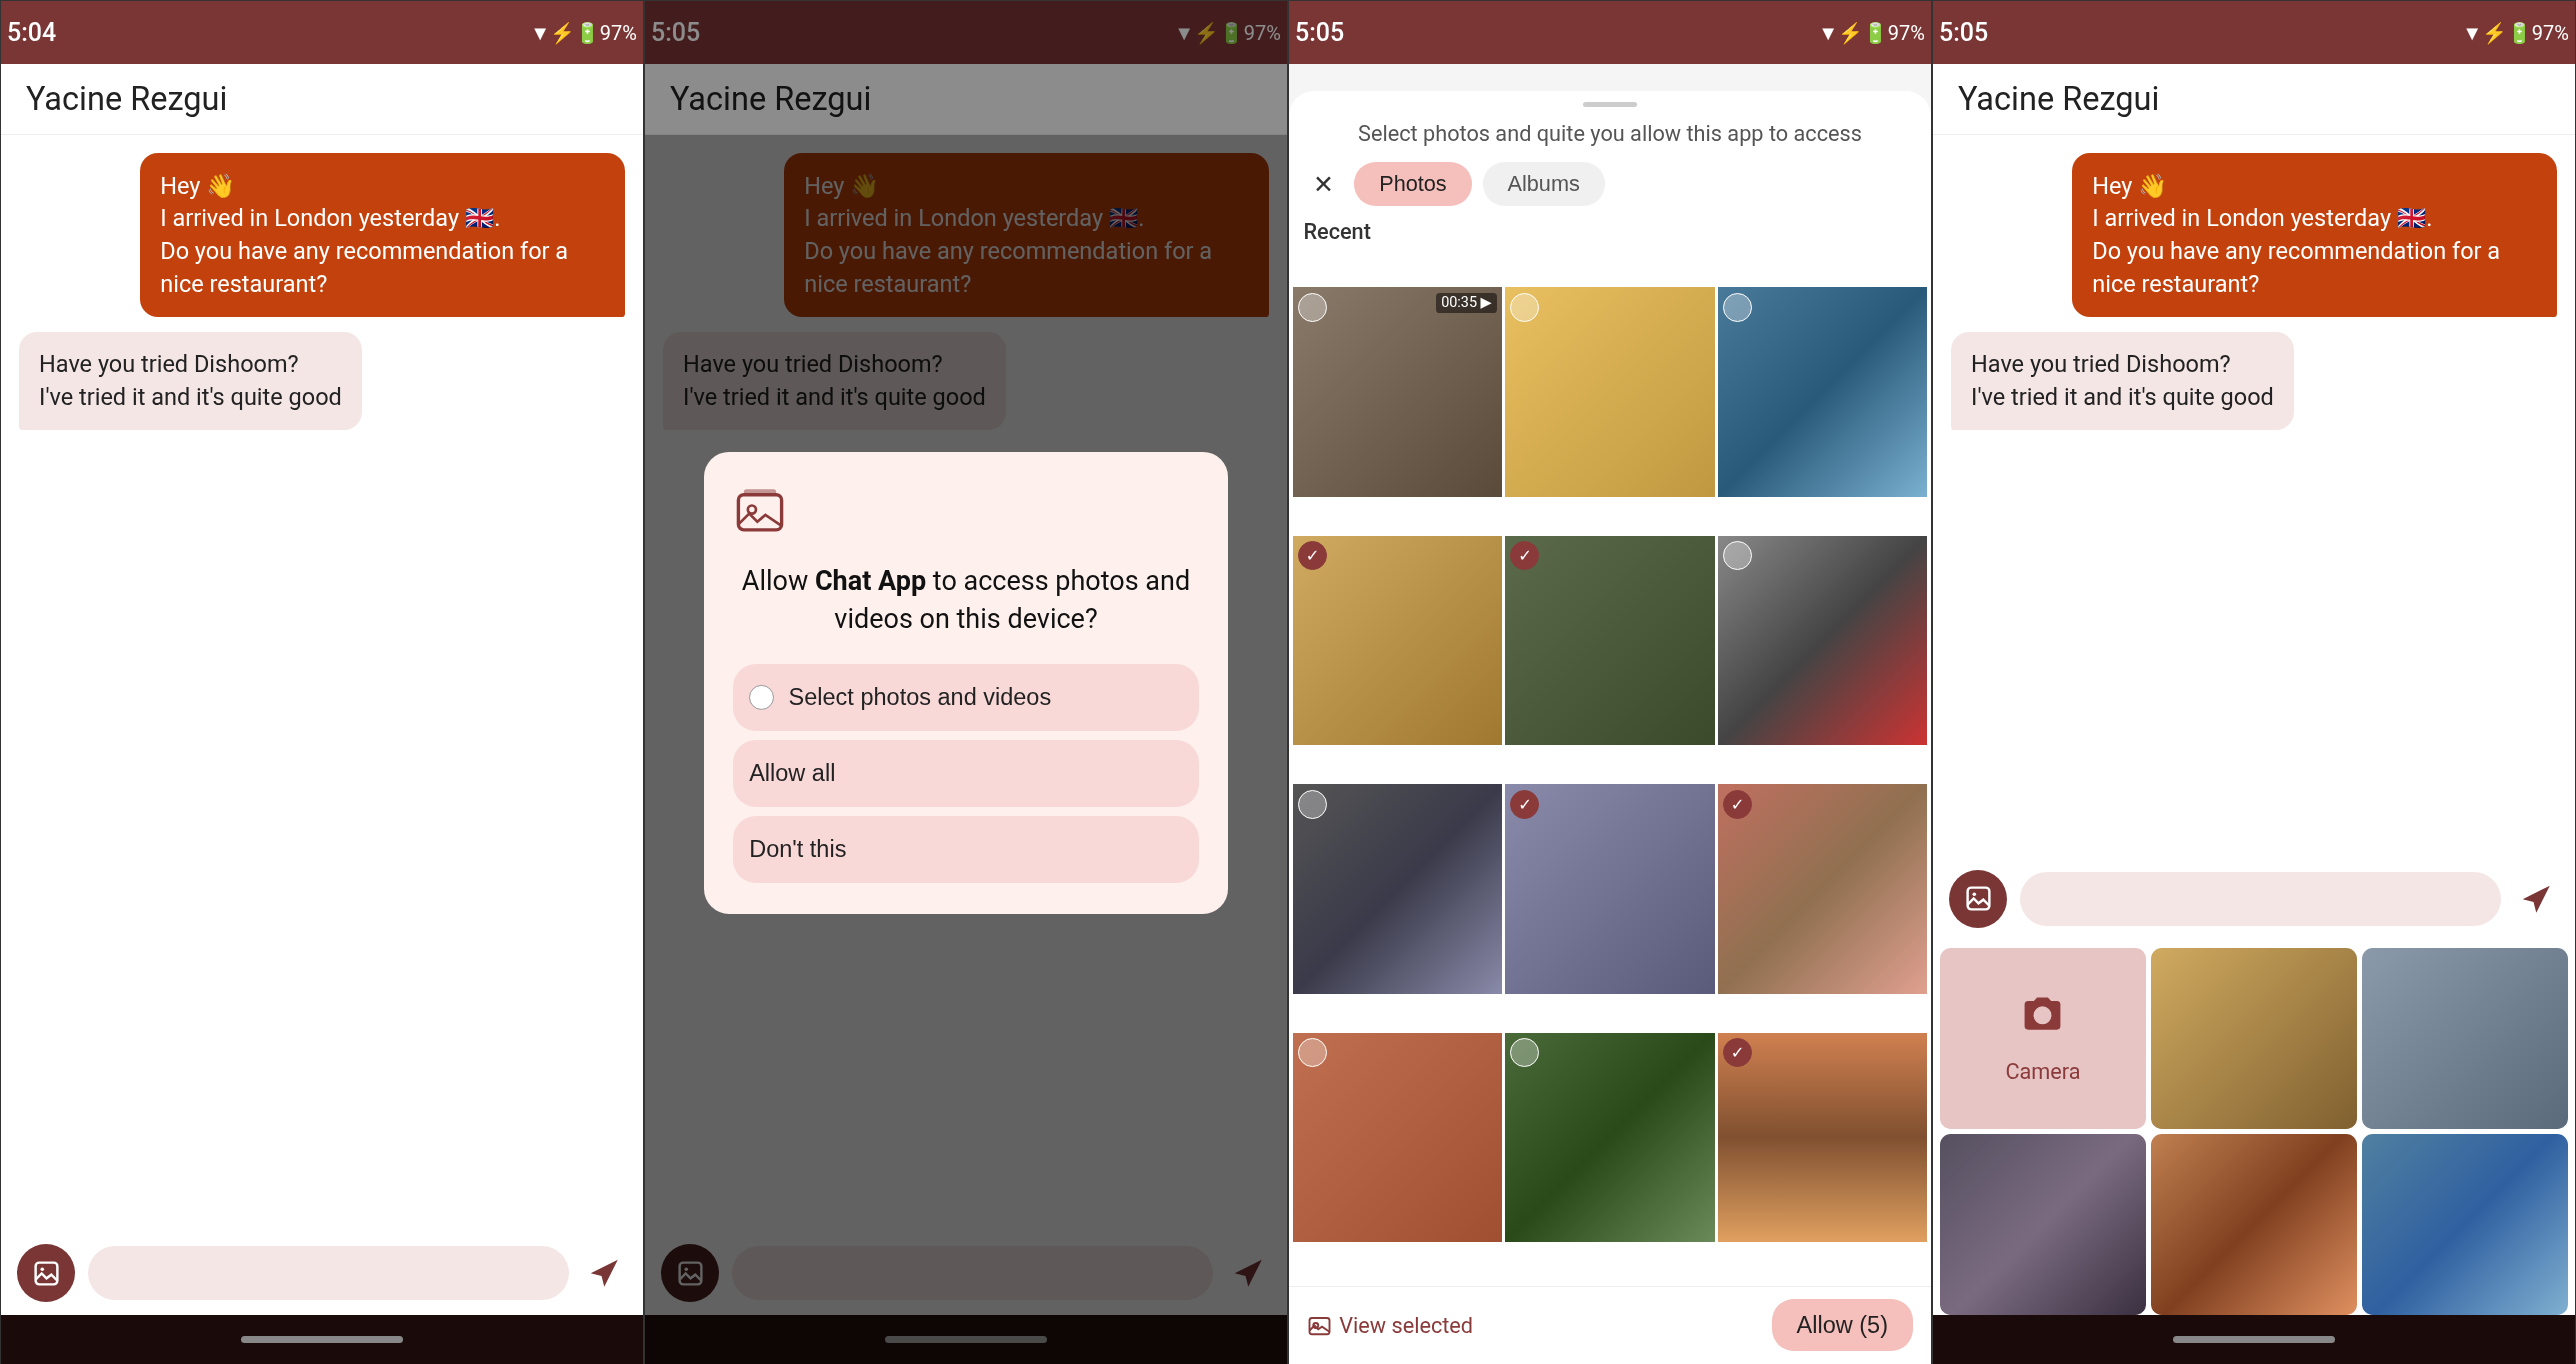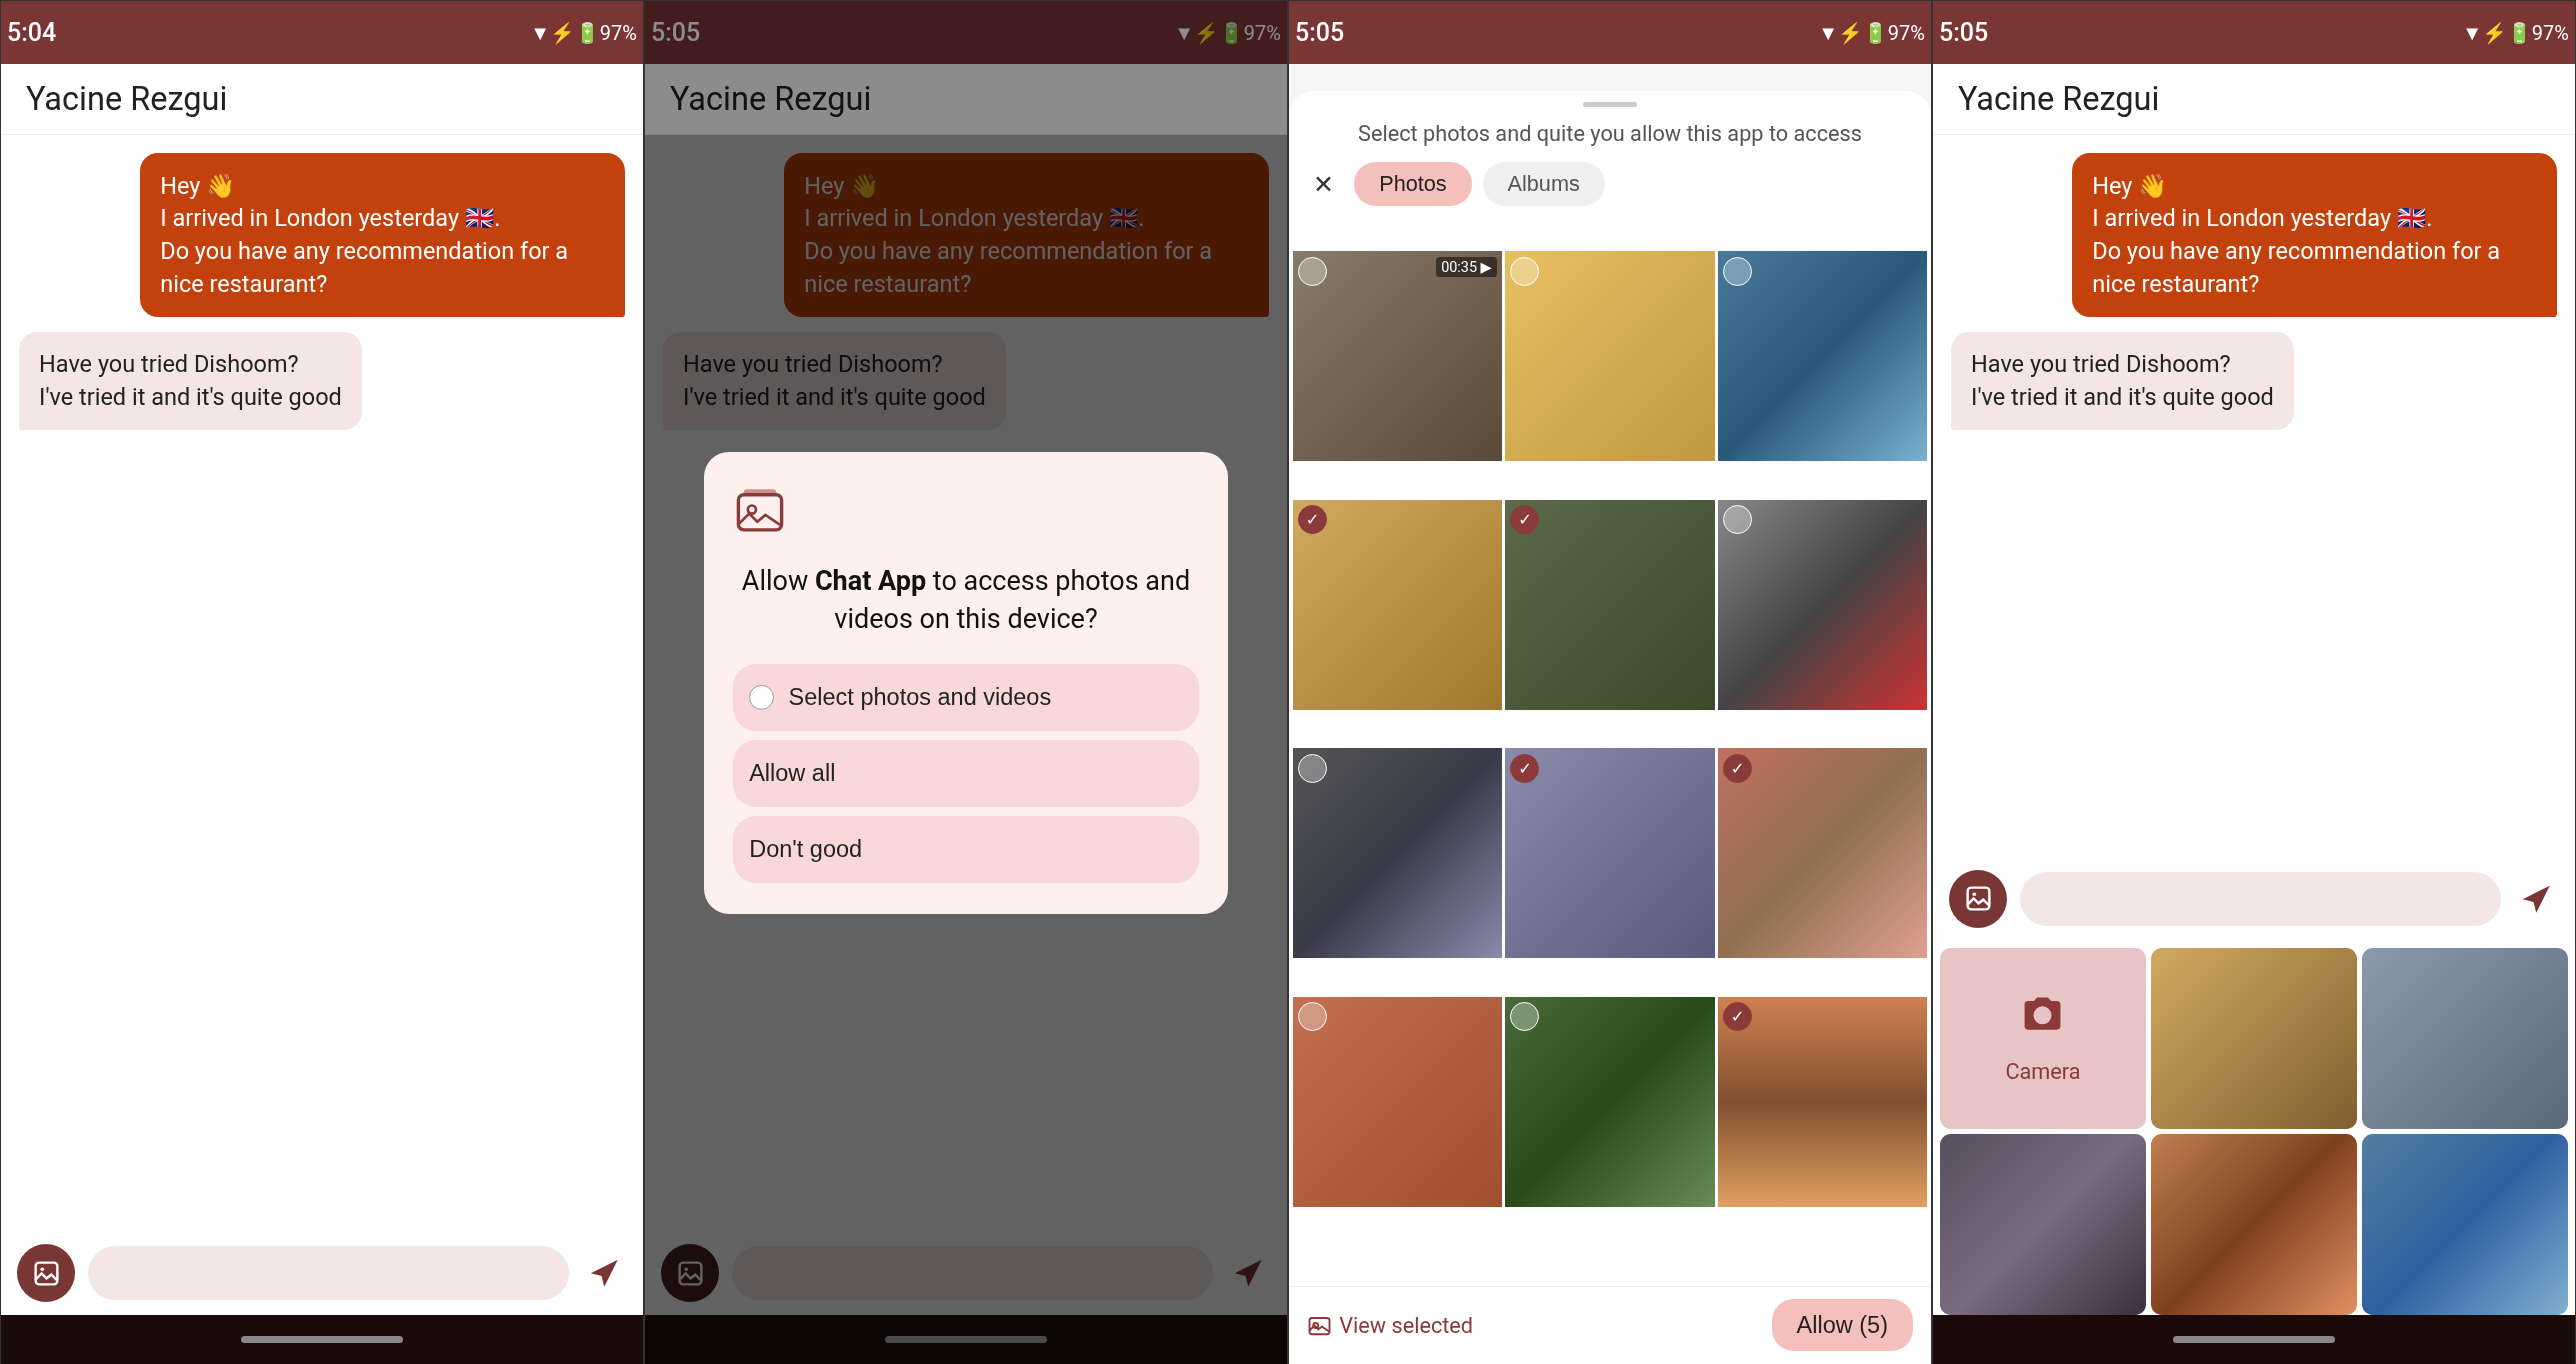--- a/index.html
+++ b/index.html
@@ -434,39 +434,40 @@
     </div>
     <div class="perm-title">Allow <b>Chat App</b> to access photos and videos on this device?</div>
     <button class="perm-option">
       <div class="radio-dot"></div>
       <span>Select photos and videos</span>
     </button>
     <button class="perm-option">
       <span>Allow all</span>
     </button>
     <button class="perm-option">
-      <span>Don't good</span>
+      <span>Don't this</span>
     </button>
   </div>
 </div>
 
 <div class="phone-frame" style="background:#f5f5f5;">
   <div class="status-bar">
     <span class="time">5:05</span>
     <span class="icons">▼⚡🔋97%</span>
   </div>
 
   <div class="photo-picker">
     <div class="picker-handle"></div>
     <div class="picker-header-text">Select photos and quite you allow this app to access</div>
     <div class="picker-tabs-row">
       <div class="picker-close">✕</div>
       <button class="picker-tab active">Photos</button>
       <button class="picker-tab inactive">Albums</button>
     </div>
+    <div class="picker-section-label">Recent</div>
     <div class="photo-grid">
 
       <div class="photo-cell">
         <div class="cell-bg c1"></div>
         <div class="select-circle"></div>
         <span class="video-badge">00:35 ▶</span>
       </div>
       <div class="photo-cell">
         <div class="cell-bg c2"></div>
         <div class="select-circle"></div>

